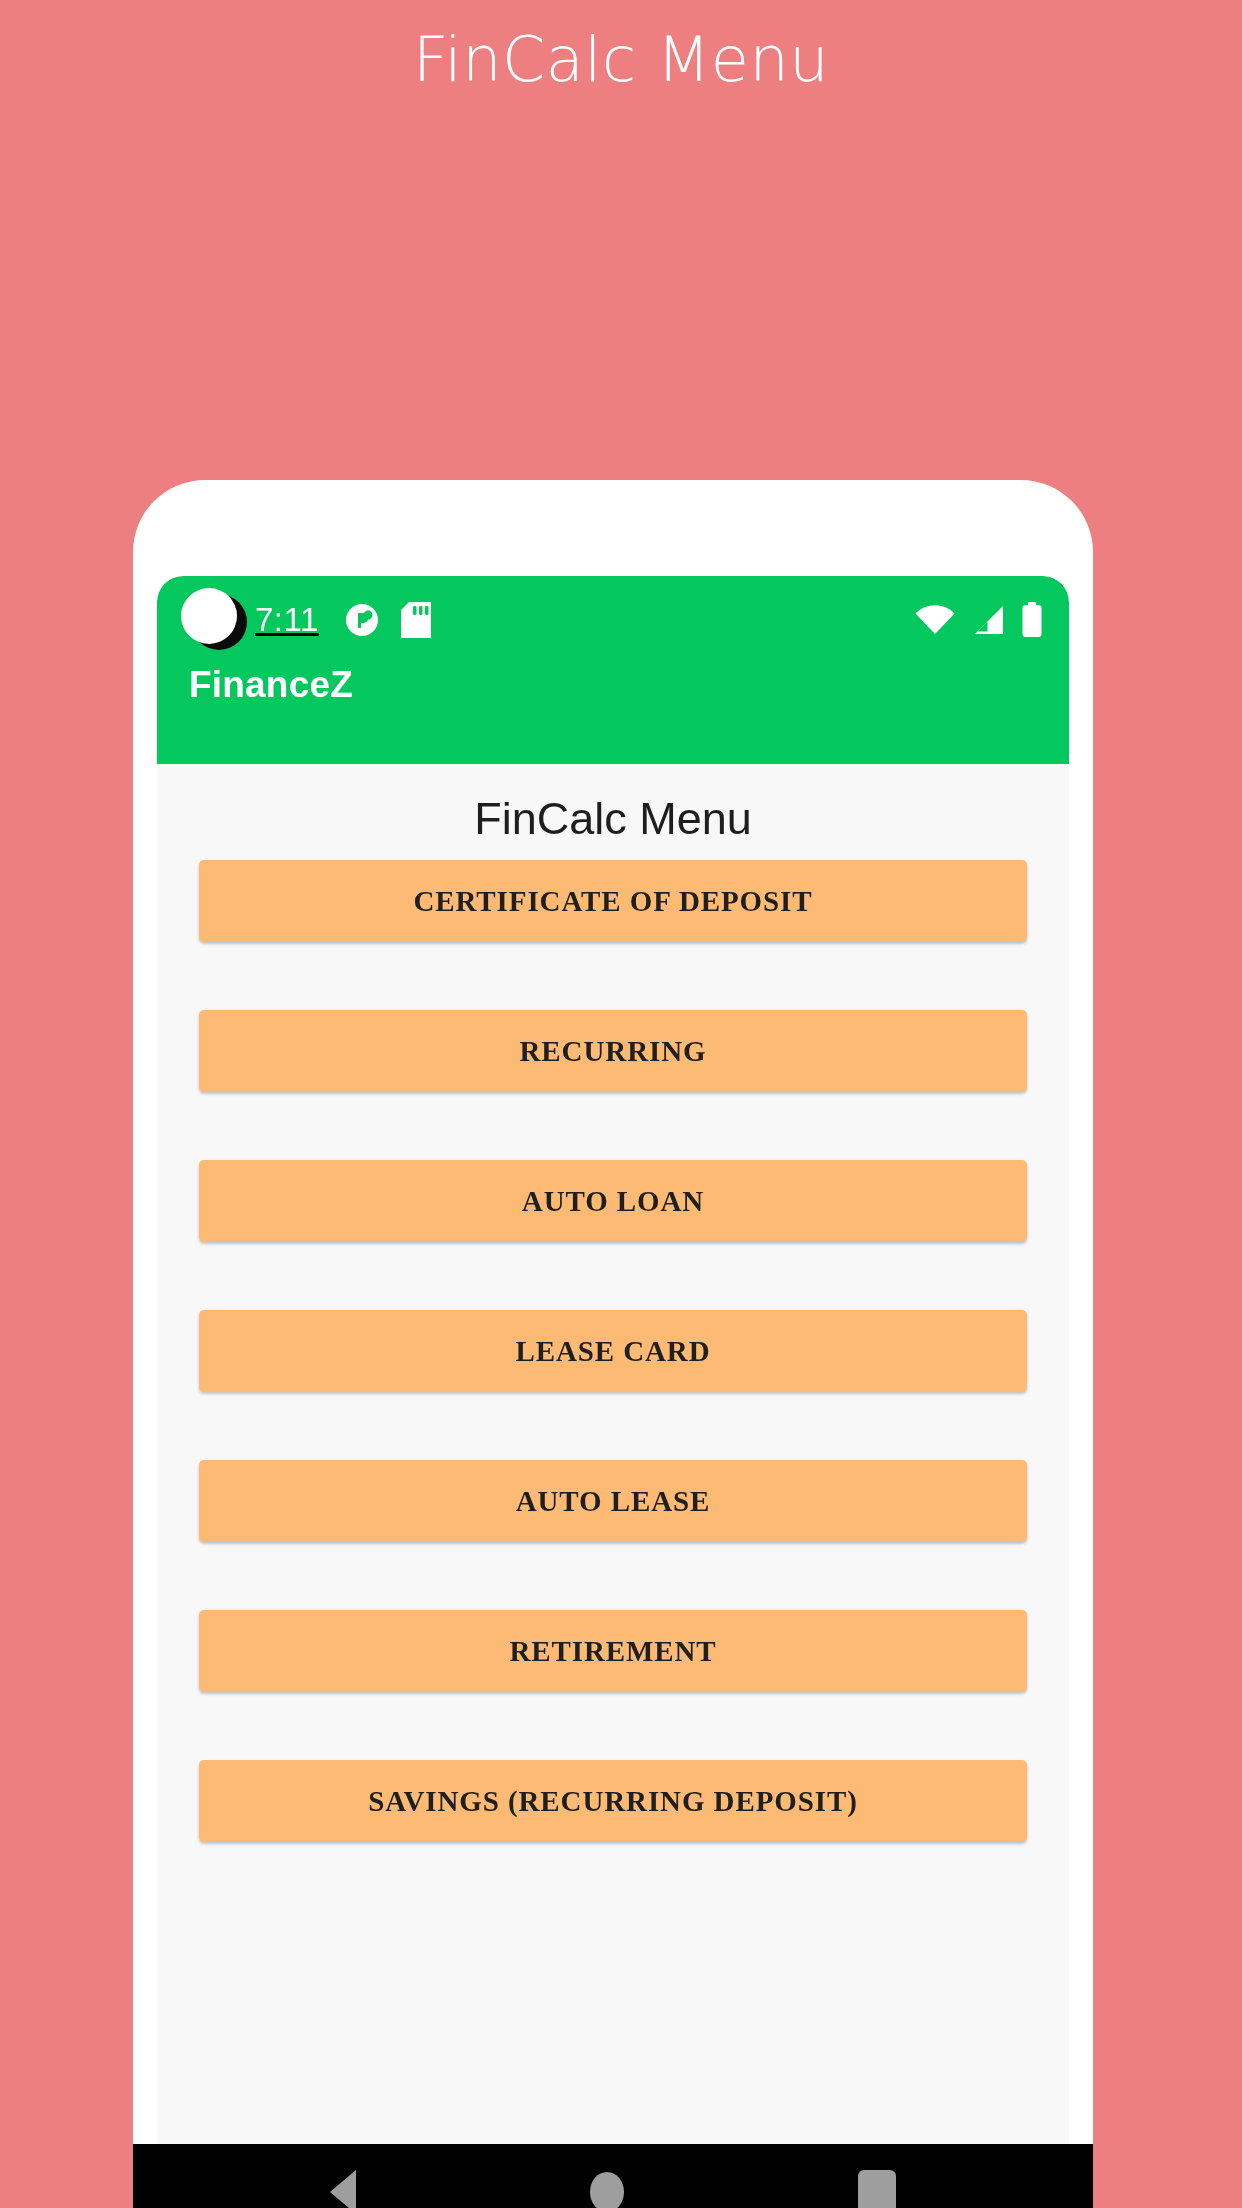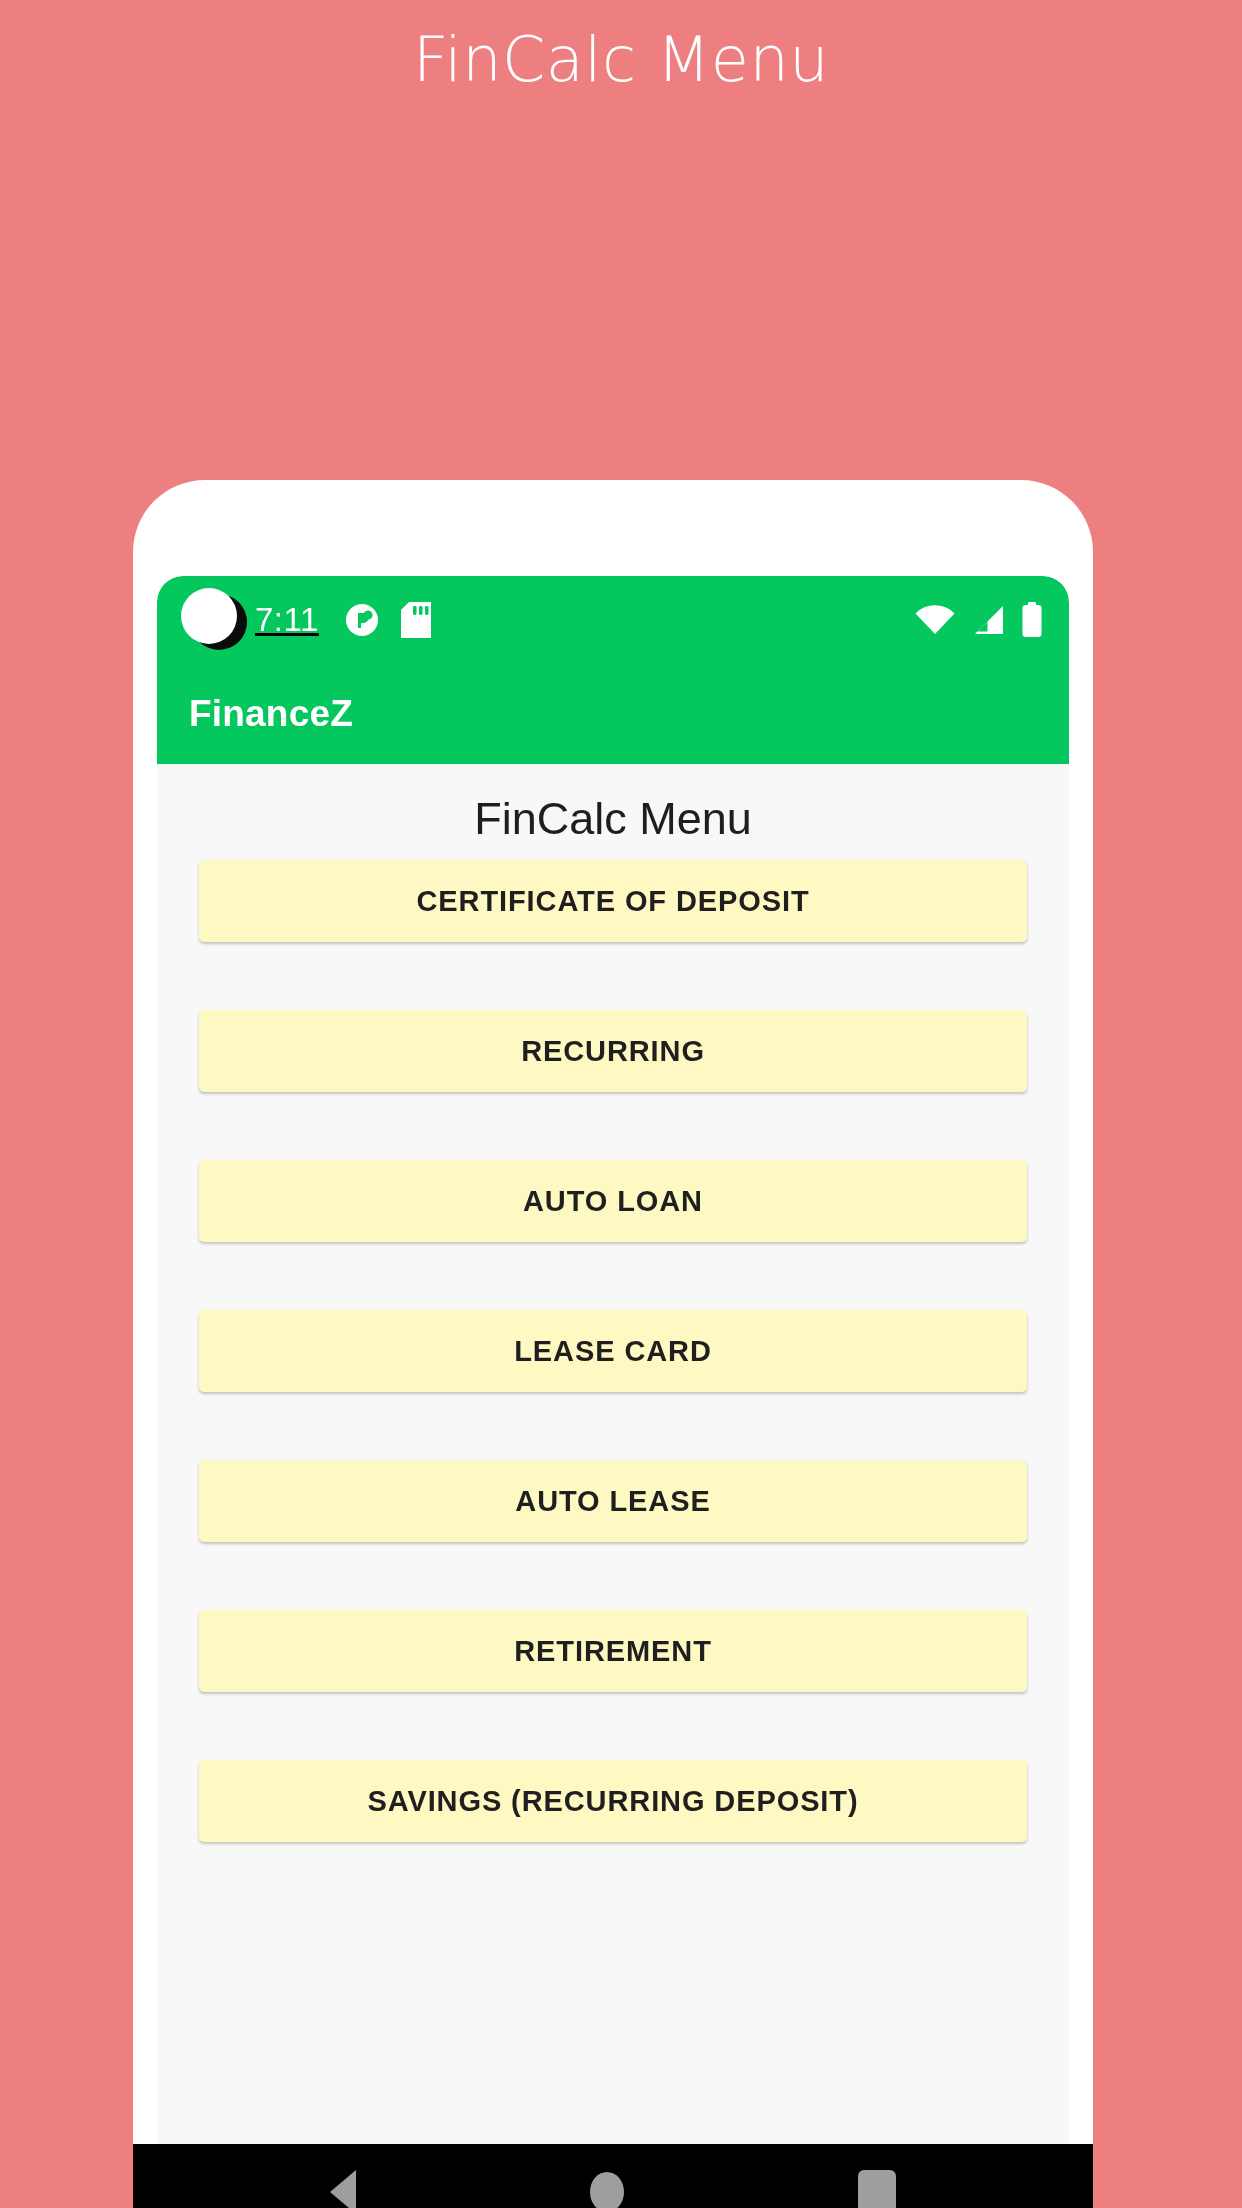--- a/index.html
+++ b/index.html
@@ -79,21 +79,21 @@
     font-family:"Liberation Sans", sans-serif;
   }
   .sb-notif { display:flex; align-items:center; gap:22px; }
   .sb-right { margin-left:auto; display:flex; align-items:center; gap:16px; }
   .sb-icon { display:block; }
 
   
   .appbar {
     height:100px; flex:0 0 100px;
     background:#04C85E;
-    display:flex; align-items:center;
+    display:flex; 
     padding:0 32px;
   }
   .appbar-title {
     color:#FFFFFF;
     font-size:37px;
     font-weight:bold;
     letter-spacing:0.2px;
   }
 
   
@@ -109,28 +109,28 @@
     font-size:45px;
     color:#1E1E1E;
     font-weight:400;
     line-height:1.2;
     margin:12px 0 14px 0;
     font-family:"Liberation Sans", sans-serif;
   }
   .btn-list { display:flex; flex-direction:column; }
   .menu-btn {
     height:82px;
-    background:#fef9c3;
+    background:#fdba74;
     border:none;
     border-radius:5px;
     color:#1F1F1F;
     font-size:29px;
     font-weight:bold;
     letter-spacing:0.9px;
-    font-family:Liberation Sans, sans-serif;
+    font-family:Liberation Serif, serif;
     display:flex; align-items:center; justify-content:center;
     box-shadow:0 2px 3px rgba(0,0,0,0.22);
     margin-bottom:68px;
     cursor:pointer;
     width:100%;
   }
   .menu-btn:last-child { margin-bottom:0; }
 
   
   .navbar {

